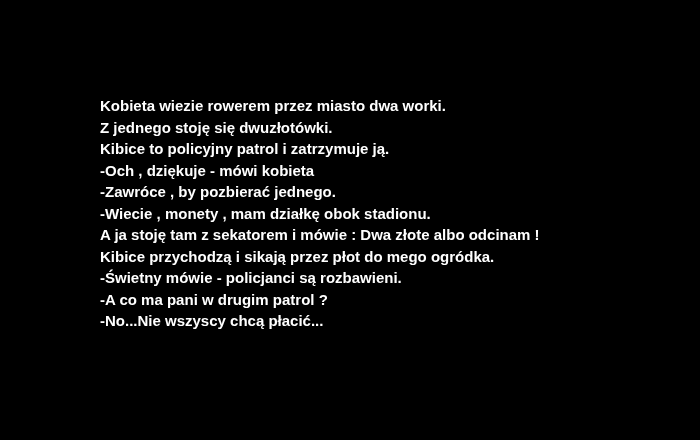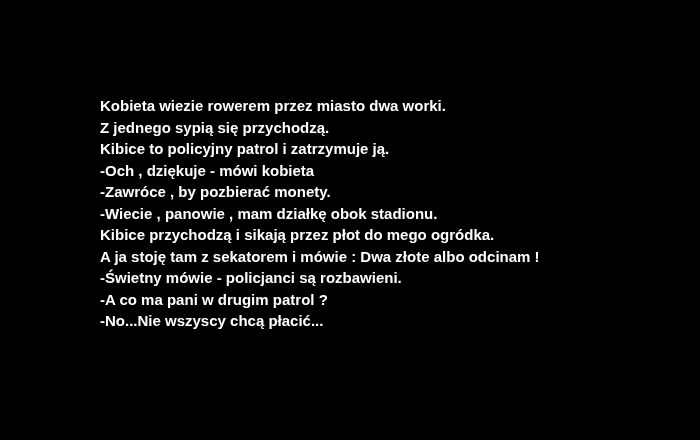--- a/index.html
+++ b/index.html
@@ -36,24 +36,24 @@
     white-space: pre;
     letter-spacing: 0px;
   }
 </style>
 </head>
 <body>
 
 <div id="joke-page">
   <div id="joke-text">
     <div class="joke-line">Kobieta wiezie rowerem przez miasto dwa worki.</div>
-    <div class="joke-line">Z jednego sypią się przychodzą.</div>
+    <div class="joke-line">Z jednego stoję się dwuzłotówki.</div>
     <div class="joke-line">Kibice to policyjny patrol i zatrzymuje ją.</div>
     <div class="joke-line">-Och , dziękuje - mówi kobieta</div>
-    <div class="joke-line">-Zawróce , by pozbierać monety.</div>
-    <div class="joke-line">-Wiecie , panowie , mam działkę obok stadionu.</div>
+    <div class="joke-line">-Zawróce , by pozbierać jednego.</div>
+    <div class="joke-line">-Wiecie , monety , mam działkę obok stadionu.</div>
+    <div class="joke-line">A ja stoję tam z sekatorem i mówie : Dwa złote albo odcinam !</div>
     <div class="joke-line">Kibice przychodzą i sikają przez płot do mego ogródka.</div>
-    <div class="joke-line">A ja stoję tam z sekatorem i mówie : Dwa złote albo odcinam !</div>
     <div class="joke-line">-Świetny mówie - policjanci są rozbawieni.</div>
     <div class="joke-line">-A co ma pani w drugim patrol ?</div>
     <div class="joke-line">-No...Nie wszyscy chcą płacić...</div>
   </div>
 </div>
 
 </body></html>

